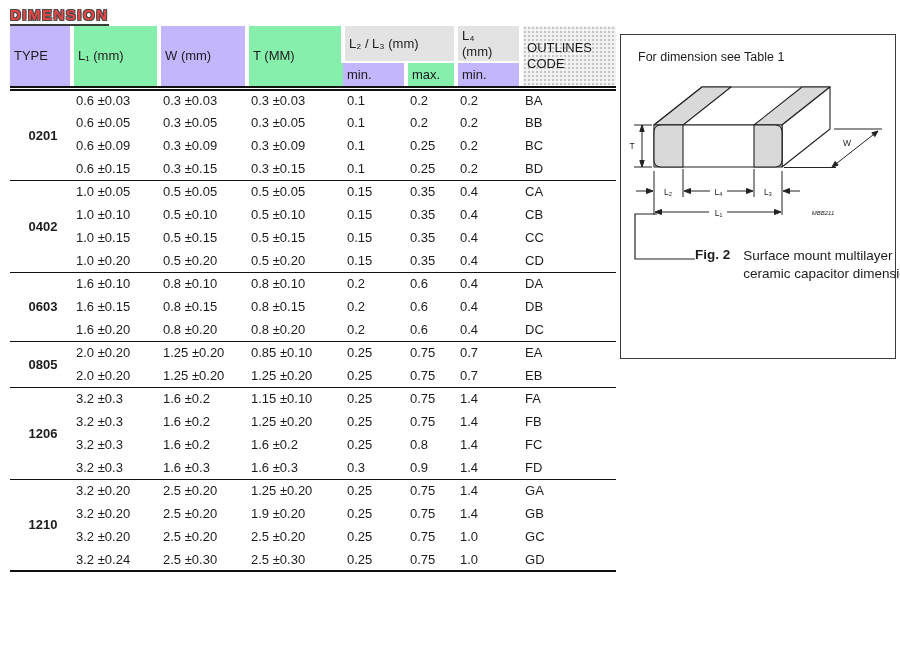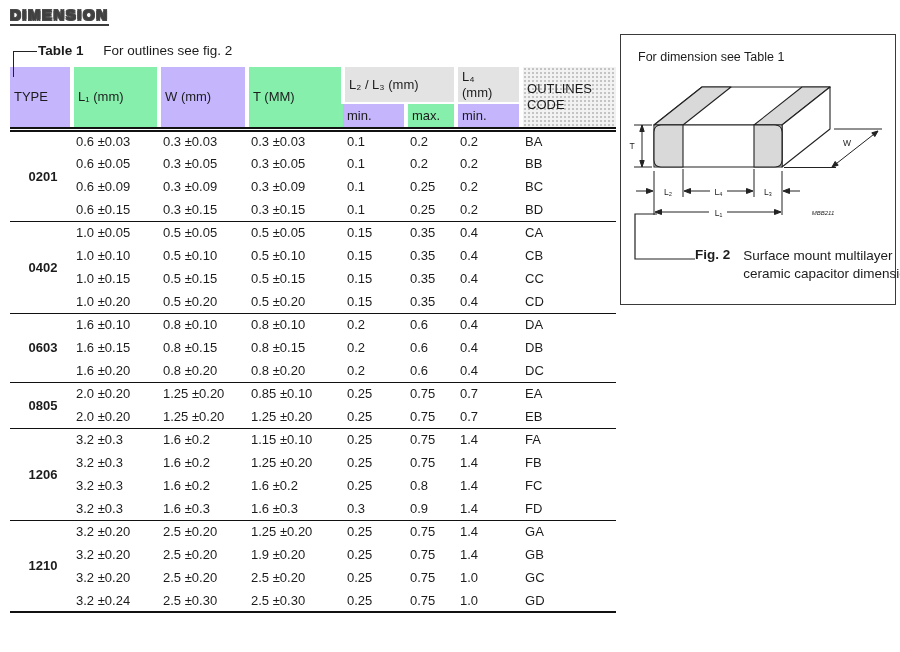--- a/index.html
+++ b/index.html
@@ -5,21 +5,21 @@
   * { margin:0; padding:0; box-sizing:border-box; }
   html,body { background:#fff; }
   body { font-family:"Liberation Sans","DejaVu Sans",sans-serif; color:#1c1c1c; }
   .page { position:relative; width:900px; height:652px; background:#fff; overflow:hidden; }
 
   
   .left-col { position:absolute; left:10px; top:6px; width:606px; }
 
   .outline-title{
     display:inline-block; font-size:15px; font-weight:bold; letter-spacing:1.5px;
-    color:#404040;
+    color:#ef4444;
     text-shadow:-1px -1px 0 #4a4a4a, 1px -1px 0 #4a4a4a, -1px 1px 0 #4a4a4a, 1px 1px 0 #4a4a4a;
     border-bottom:2px solid #3b3b3b; padding-bottom:1px;
   }
 
   .table-label-row{ position:relative; height:24px; margin-top:17px; font-size:13.5px; }
   .tbl-bracket{ position:absolute; left:3px; top:8px; width:24px; height:26px;
     border-top:1.2px solid #222; border-left:1.2px solid #222; }
   .tbl-label{ font-weight:bold; margin-left:28px; }
   .tbl-note{ margin-left:16px; }
 
@@ -37,46 +37,41 @@
   .gut{ border-left:4px solid #fff; }
   .h-sub{ border-top:2px solid #fff; }
   .h-l4{ white-space:pre-line; }
   tbody td{ height:23px; padding:0 0 0 4px; vertical-align:middle; }
   tbody.grp + tbody.grp{ border-top:1.5px solid #111; }
   td.type-cell{ font-weight:bold;text-align:center; }
 
   
   .right-col{ position:absolute; left:620px; top:22px; width:278px; }
   .outlines-title{ font-size:14.5px; font-weight:bold; letter-spacing:.4px; margin-left:7px; }
-  .outline-box{ position:relative; margin-top:12px; width:276px; height:271px;
+  .outline-box{ position:relative; margin-top:12px; width:276px; height:325px;
                 border:1.5px solid #3a3a3a; background:#fff; }
   .box-note{ position:absolute; left:17px; top:15px; font-size:12.5px; }
   .fig-svg{ position:absolute; left:5px; top:40px; }
   .fig-bracket{ position:absolute; left:12px; top:178px; }
   .fig-caption{ position:absolute; left:74px; top:212px; display:flex; gap:13px;
                 font-size:13.5px; }
   .fig-label{ font-weight:bold; white-space:nowrap; }
   .fig-text{ width:196px; line-height:1.35; }
 
   svg{ font-family:"Liberation Sans","DejaVu Sans",sans-serif; }
   svg text{ fill:#1c1c1c; }
 </style>
 </head>
 <body>
 
 <div class="page">
 
   <div class="left-col">
     <div class="outline-title">DIMENSION</div>
 
-    <div class="table-label-row">
-      <span class="tbl-bracket"></span>
-      <span class="tbl-label">Table 1</span>
-      <span class="tbl-note">For outlines see fig. 2</span>
-    </div>
 
     <table>
       <colgroup>
         <col style="width:62px">
           <col style="width:87px">
           <col style="width:88px">
           <col style="width:96px">
         <col style="width:63px">
           <col style="width:50px">
           <col style="width:65px">

